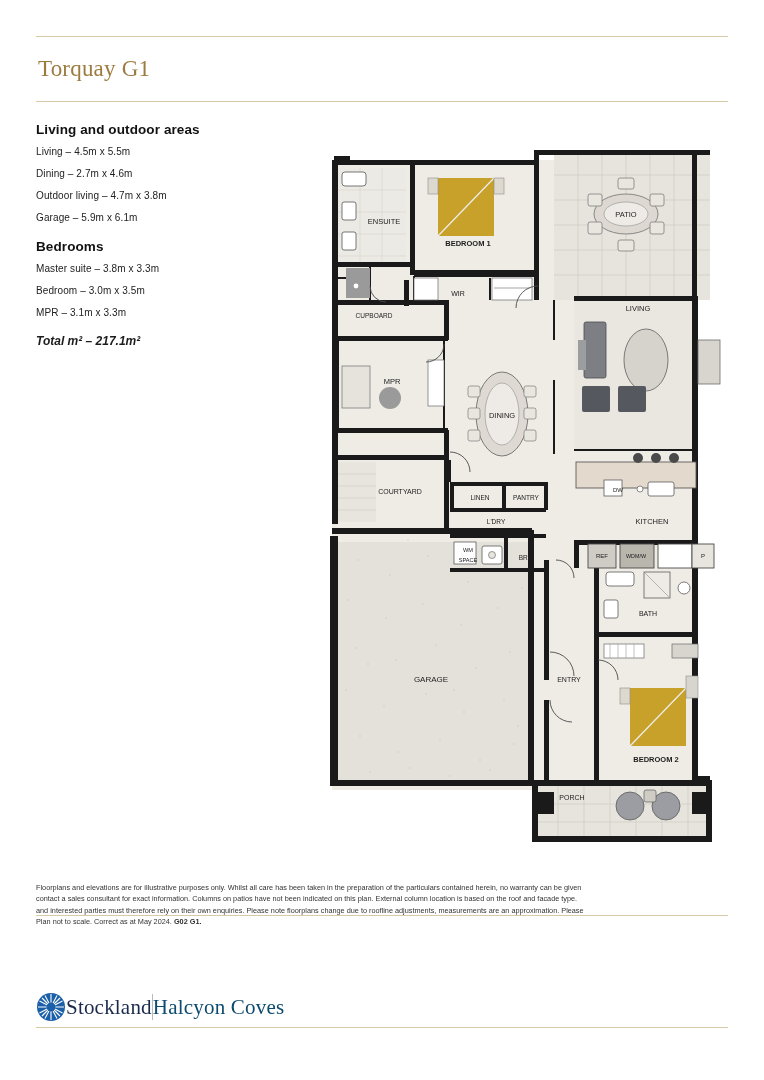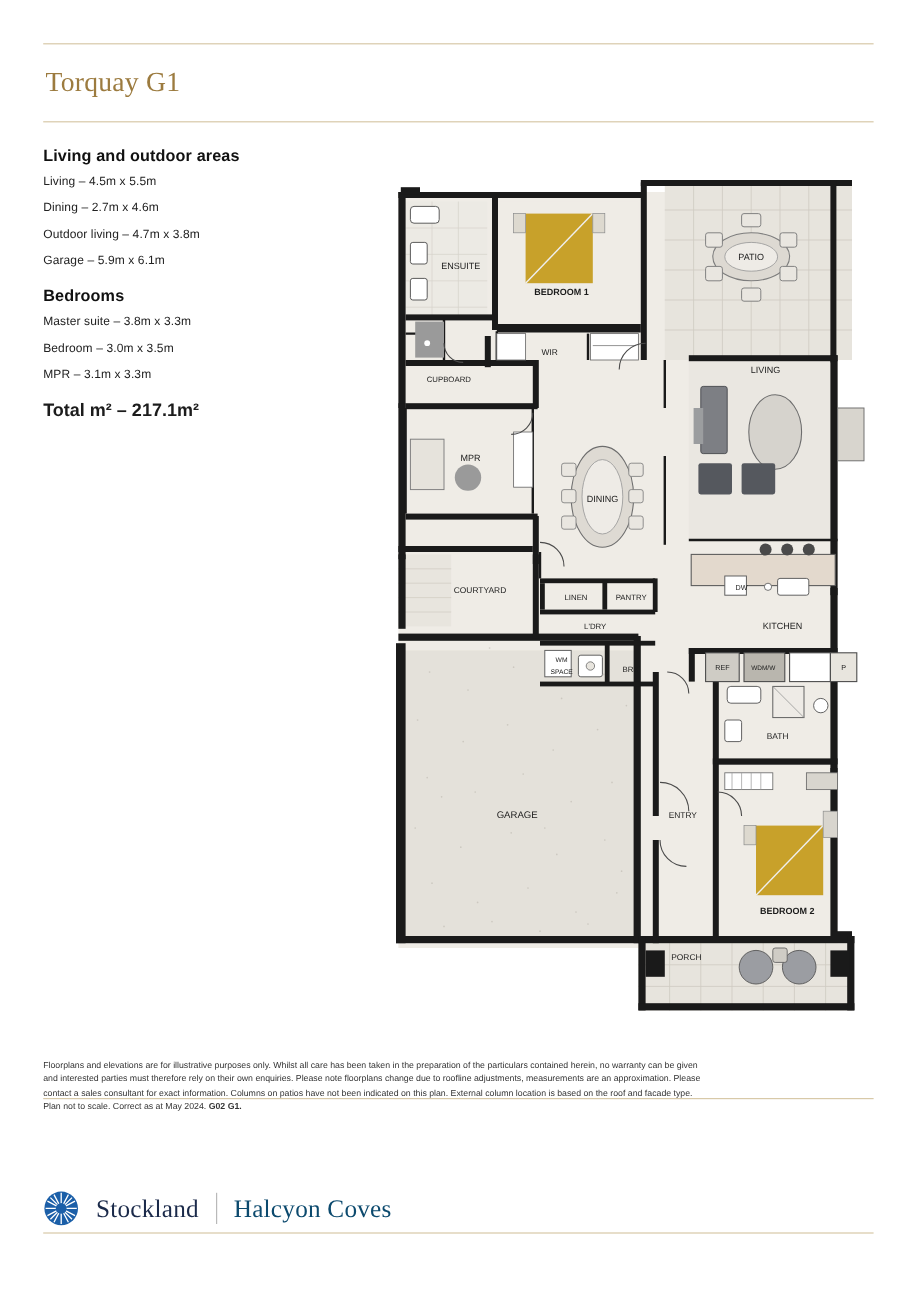--- a/index.html
+++ b/index.html
@@ -66,23 +66,24 @@
     margin-bottom: 9px;
     letter-spacing: .1px;
   }
   .spec-line {
     font-size: 10px;
     color: #222;
     margin-bottom: 11px;
     letter-spacing: .1px;
   }
   .spec-total {
-    font-size: 15px;
+    font-size: 12px;
     font-weight: bold;
     margin-top: 16px;
+    font-style: italic;
   }
 
   
   .plan {
     position: absolute;
     left: 318px;
     top: 140px;
     width: 410px;
     height: 720px;
   }
@@ -98,21 +99,20 @@
     line-height: 1.55;
     color: #333;
   }
   .disclaimer b { font-weight: bold; }
   .brandbar {
     position: absolute;
     left: 36px;
     top: 992px;
     display: flex;
     align-items: center;
-    gap: 14px;
   }
   .brand-mark {
     width: 30px; height: 30px;
     position: relative;
   }
   .brand-name {
     font-family: "Liberation Serif", serif;
     font-size: 21px;
     color: #1b2a4a;
     letter-spacing: .2px;
@@ -442,22 +442,22 @@
         <text x="658" y="762" font-size="7.5" font-weight="bold">BEDROOM 2</text>
         <text x="574" y="800" font-size="7">PORCH</text>
       </g>
     </svg>
   </div>
 
   <div class="rule-footer"></div>
 
   <div class="disclaimer">
     <div>Floorplans and elevations are for illustrative purposes only. Whilst all care has been taken in the preparation of the particulars contained herein, no warranty can be given</div>
+    <div>contact a sales consultant for exact information. Columns on patios have not been indicated on this plan. External column location is based on the roof and facade type.</div>
     <div>and interested parties must therefore rely on their own enquiries. Please note floorplans change due to roofline adjustments, measurements are an approximation. Please</div>
-    <div>contact a sales consultant for exact information. Columns on patios have not been indicated on this plan. External column location is based on the roof and facade type.</div>
     <div><span>Plan not to scale. Correct as at May 2024. </span><b>G02 G1.</b></div>
   </div>
 
   <div class="brandbar">
     <span class="brand-mark">
       <svg width="30" height="30" viewBox="0 0 30 30">
         <circle cx="15" cy="15" r="14" fill="#1b5fa8"></circle>
         <g stroke="#ffffff" stroke-width="1.1">
           <path d="M15 2 V28 M2 15 H28 M6 6 L24 24 M24 6 L6 24"></path>
           <path d="M9 3.5 L21 26.5 M21 3.5 L9 26.5 M3.5 9 L26.5 21 M3.5 21 L26.5 9"></path>

